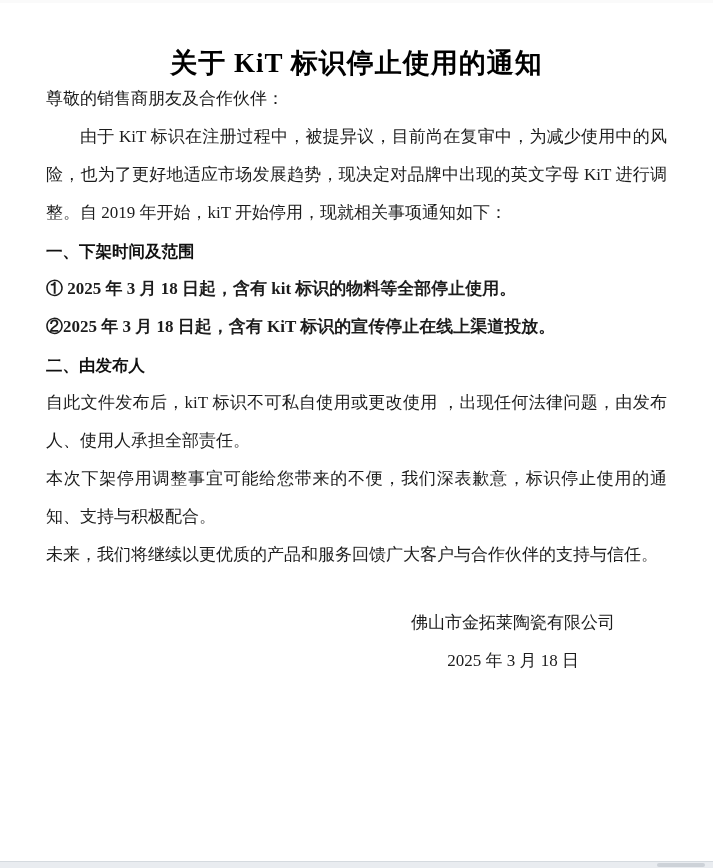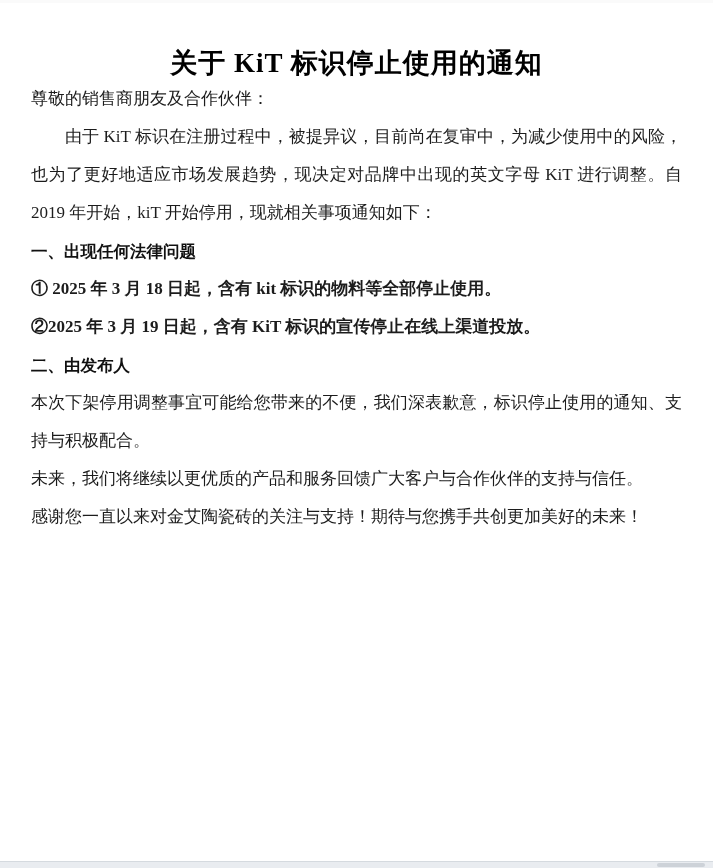--- a/index.html
+++ b/index.html
@@ -27,21 +27,21 @@
     padding-top: 46px;
     font-size: 27px;
     line-height: 34px;
     font-weight: bold;
     text-align: center;
     color: #000000;
     letter-spacing: 1px;
     font-family: "Liberation Serif", "DejaVu Serif", serif;
   }
   .content {
-    padding: 0 31px;
+    padding: 0 46px;
     font-size: 17px;
     line-height: 38px;
     text-align: justify;
   }
   .salutation {
     margin-top: 37px;
   }
   .para {
     margin: 0;
     text-align: justify;
@@ -107,33 +107,37 @@
   <div class="top-edge"></div>
 
   <h1 class="doc-title">关于 KiT 标识停止使用的通知</h1>
 
   <div class="content">
 
     <p class="para salutation">尊敬的销售商朋友及合作伙伴：</p>
 
     <p class="para indent">由于 KiT 标识在注册过程中，被提异议，目前尚在复审中，为减少使用中的风险，也为了更好地适应市场发展趋势，现决定对品牌中出现的英文字母 KiT 进行调整。自 2019 年开始，kiT 开始停用，现就相关事项通知如下：</p>
 
-    <p class="section-heading">一、出现任何法律问题</p>
+    <p class="section-heading">一、下架时间及范围</p>
 
     <p class="para list-item">① 2025 年 3 月 18 日起，含有 kit 标识的物料等全部停止使用。</p>
 
-    <p class="para list-item">②2025 年 3 月 19 日起，含有 KiT 标识的宣传停止在线上渠道投放。</p>
+    <p class="para list-item">②2025 年 3 月 18 日起，含有 KiT 标识的宣传停止在线上渠道投放。</p>
 
     <p class="section-heading">二、由发布人</p>
 
+    <p class="para">自此文件发布后，kiT 标识不可私自使用或更改使用 ，出现任何法律问题，由发布人、使用人承担全部责任。</p>
 
     <p class="para">本次下架停用调整事宜可能给您带来的不便，我们深表歉意，标识停止使用的通知、支持与积极配合。</p>
 
     <p class="para">未来，我们将继续以更优质的产品和服务回馈广大客户与合作伙伴的支持与信任。</p>
 
-    <p class="para">感谢您一直以来对金艾陶瓷砖的关注与支持！期待与您携手共创更加美好的未来！</p>
 
+    <div class="signature-block">
+      <span class="signature-company">佛山市金拓莱陶瓷有限公司</span>
+      <span class="signature-date">2025 年 3 月 18 日</span>
+    </div>
   </div>
 
   <div class="bottom-bar">
     <div class="scroll-thumb"></div>
   </div>
 </div>
 
 </body></html>

